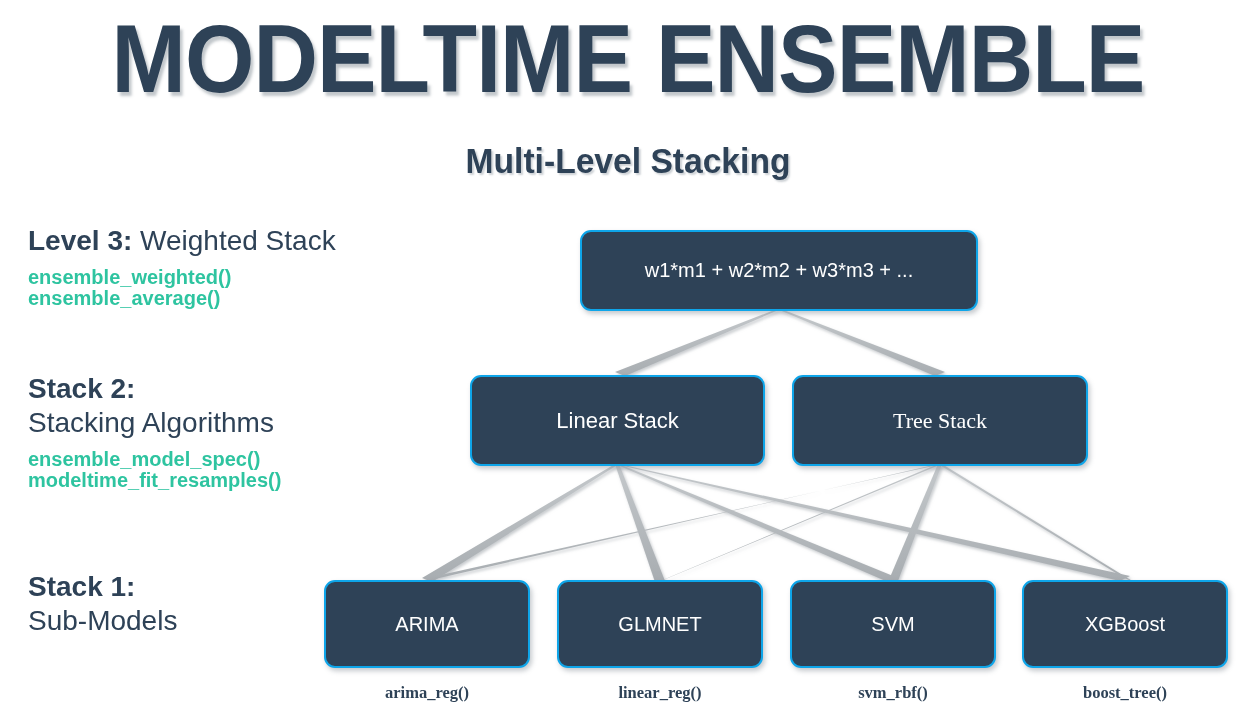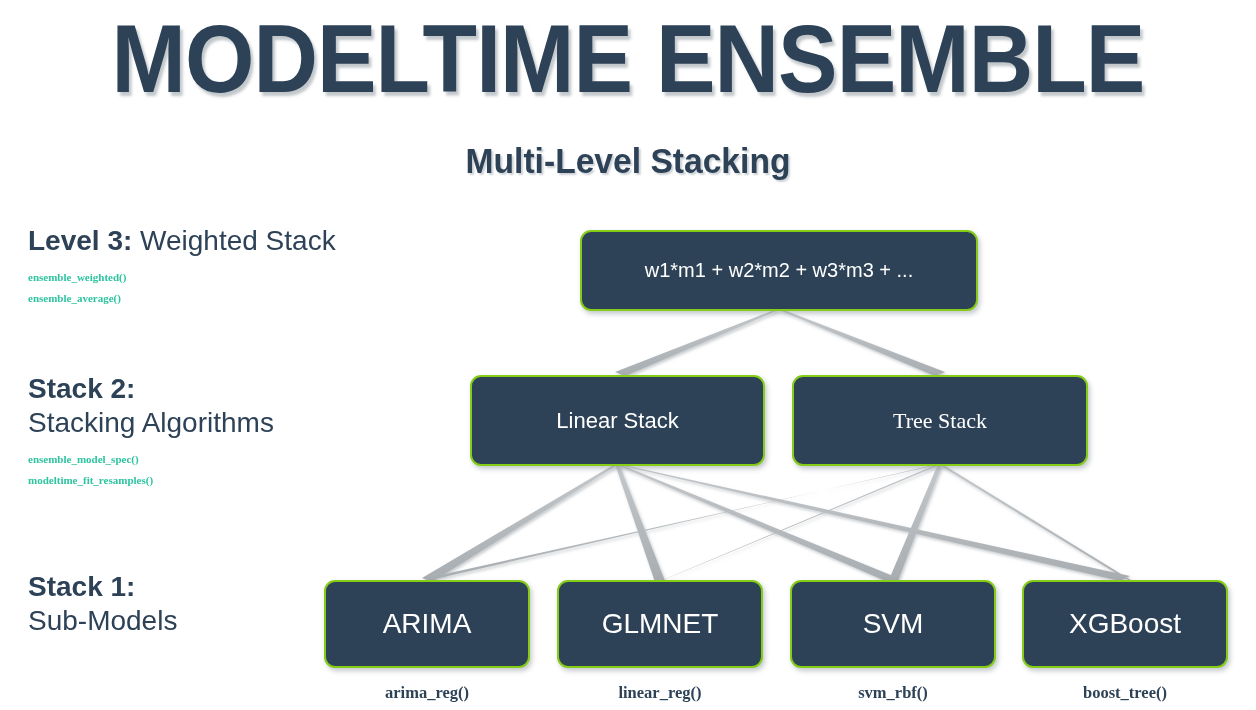--- a/index.html
+++ b/index.html
@@ -67,23 +67,23 @@
     font-weight: bold;
   }
   .level-heading .lvl-rest {
     font-weight: normal;
   }
   .level-heading.stacked .lvl-rest {
     display: block;
   }
   .level-code {
     margin-top: 9px;
-    font-family: Liberation Serif, serif;
-    font-weight: bold;
-    font-size: 11px;
+    font-family: Liberation Sans, sans-serif;
+    font-weight: bold;
+    font-size: 20px;
     line-height: 21px;
     color: #2ec4a0;
     white-space: nowrap;
   }
 
   #lvl3 { top: 224px; }
   #lvl2 { top: 372px; }
   #lvl1 { top: 570px; }
 
   
@@ -94,34 +94,34 @@
     width: 1256px;
     height: 710px;
     pointer-events: none;
   }
 
   
   .node {
     position: absolute;
     box-sizing: border-box;
     background: #2e4257;
-    border: 2px solid #84cc16;
+    border: 2px solid #0ea5e9;
     border-radius: 11px;
     box-shadow: 2px 3px 5px rgba(110,120,130,0.40);
     display: flex;
     align-items: center;
     justify-content: center;
     color: #ffffff;
     font-size: 21px;
     text-align: center;
     z-index: 3;
   }
   .node.level3 { font-size: 20px; }
   .node.level2 { font-size: 22px; }
-  .node.level1 { font-size: 28px; }
+  .node.level1 { font-size: 20px; }
 
   .sub-caption {
     position: absolute;
     font-family: Liberation Serif, serif;
     font-weight: bold;
     font-size: 16.5px;
     line-height: 20px;
     color: #2e4257;
     text-align: center;
     z-index: 3;

